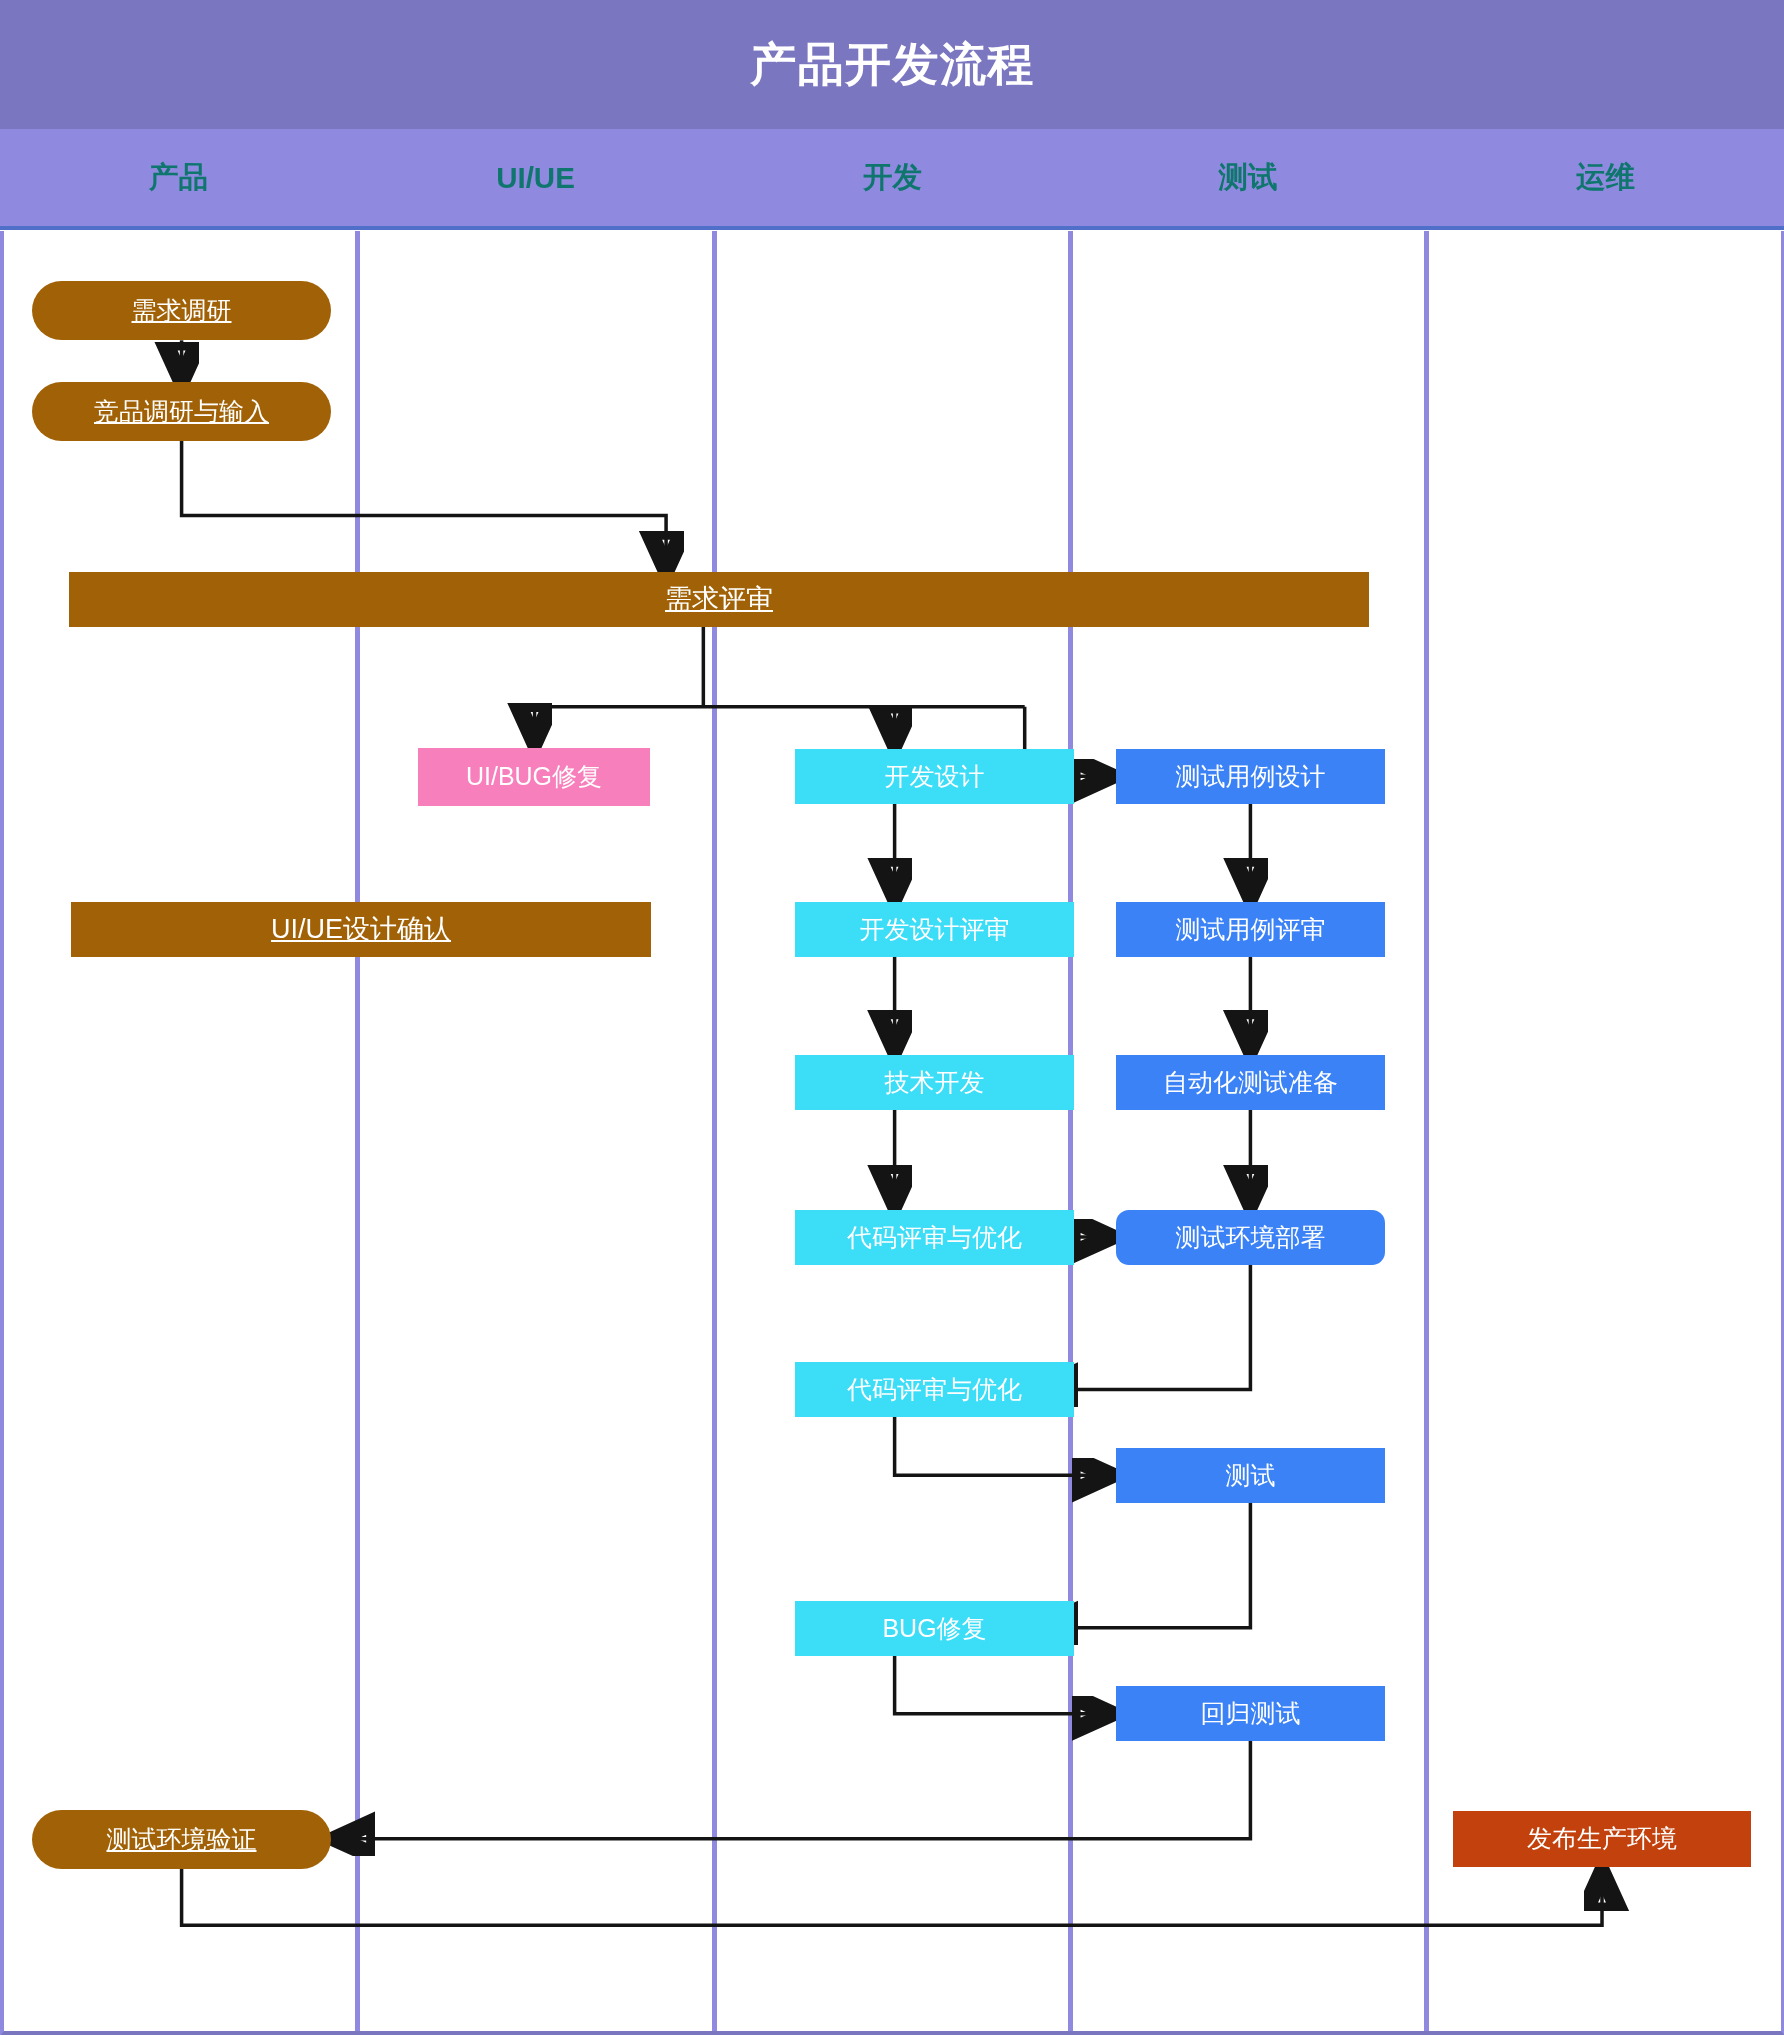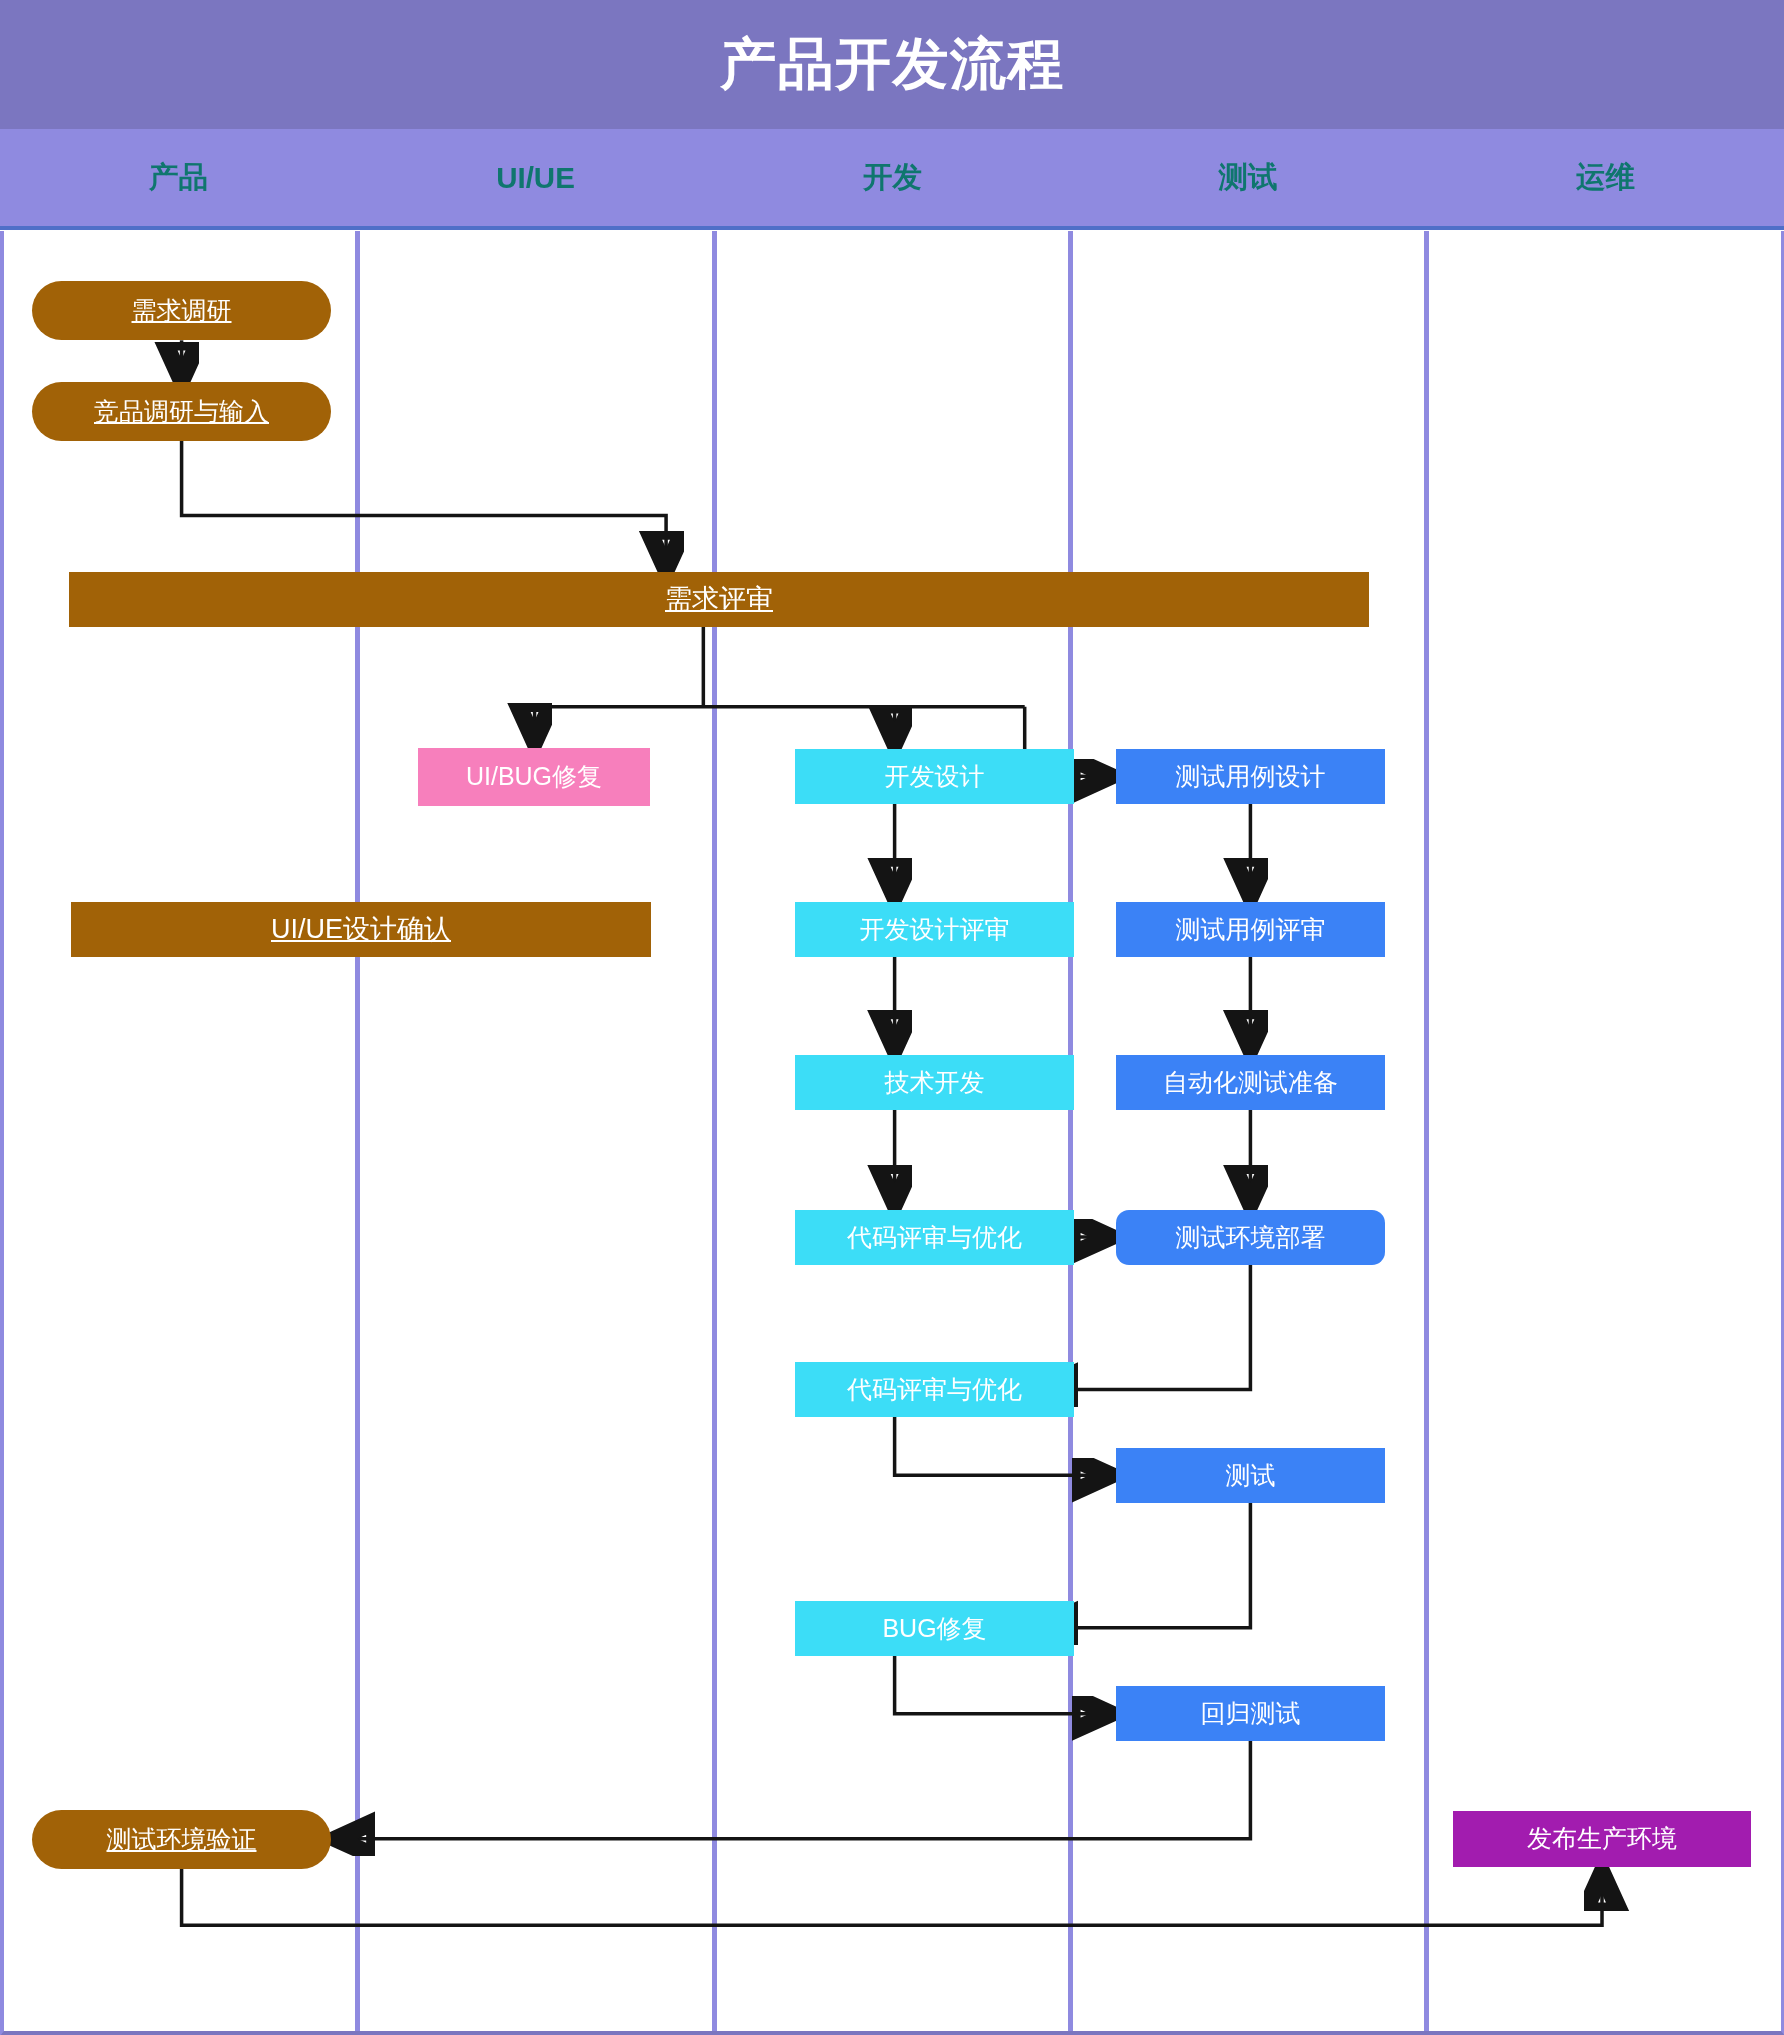--- a/index.html
+++ b/index.html
@@ -24,21 +24,21 @@
     width: 1785px;
     height: 129px;
     background: #7B76C0;
     display: flex;
     align-items: center;
     justify-content: center;
     box-sizing: border-box;
   }
   .title-text {
     color: #ffffff;
-    font-size: 56px;
+    font-size: 46px;
     font-weight: bold;
     letter-spacing: 1.4px;
   }
   
   .lane-header {
     position: absolute;
     left: 0; top: 129px;
     width: 1785px;
     height: 101px;
     background: #8F8AE0;
@@ -87,21 +87,21 @@
     box-sizing: border-box;
     line-height: 1.1;
   }
   .node.rounded { border-radius: 32px; }
   .node.bar { font-size: 27px; }
   
   .c-lavender { background: #a16207; text-decoration: underline; }
   .c-pink     { background: #F77FBC; }
   .c-cyan     { background: #3CDDF7; margin-left: 40px; }
   .c-blue     { background: #3b82f6; }
-  .c-teal     { background: #a21caf; }
+  .c-teal     { background: #c2410c; }
 
   
   #connectors {
     position: absolute;
     left: 0; top: 0;
     width: 1785px;
     height: 2035px;
     pointer-events: none;
   }
   #connectors path, #connectors line {

